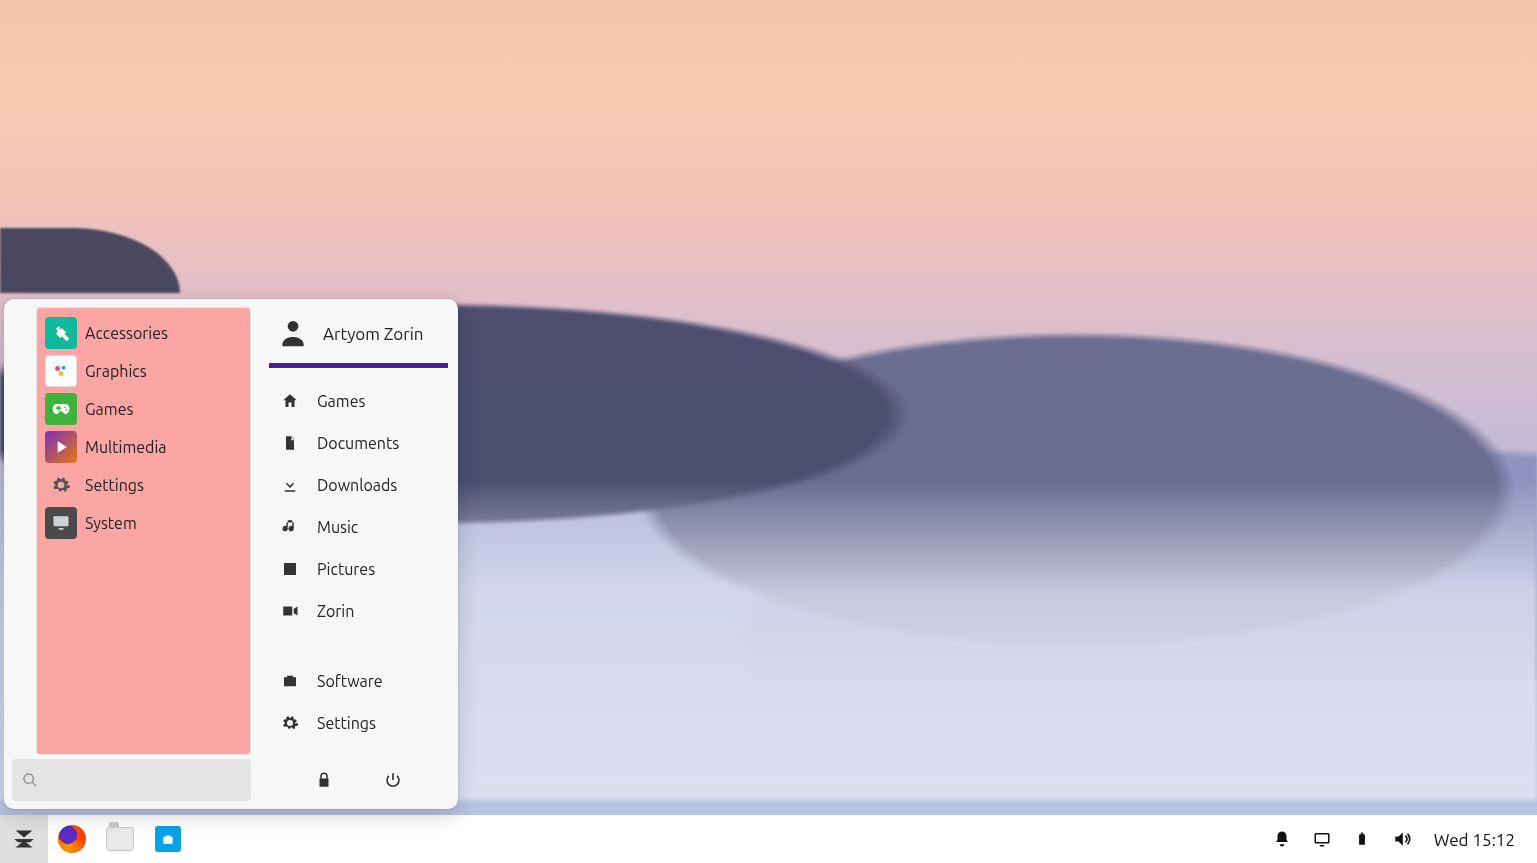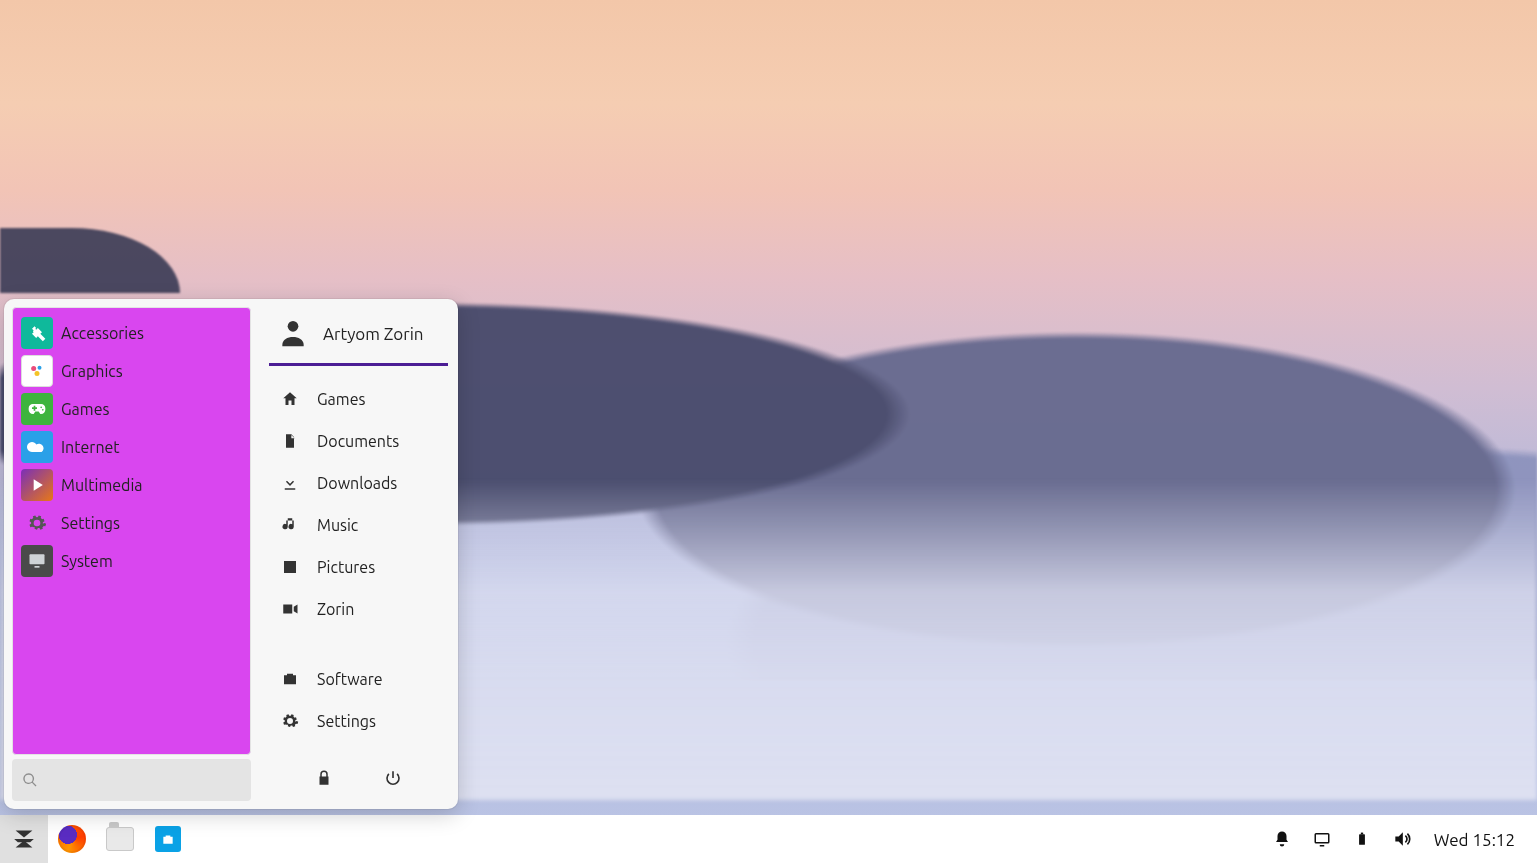--- a/index.html
+++ b/index.html
@@ -70,22 +70,22 @@
     border-radius:10px;
     box-shadow:0 6px 22px rgba(0,0,0,.18), 0 0 0 1px rgba(0,0,0,.05);
     z-index:10;
     display:flex; flex-direction:row;
     overflow:hidden;
   }
   .sm-left {
     width:255px; padding:8px; display:flex; flex-direction:column; gap:4px;
   }
   .sm-left-panel {
-    flex:1; background:#d946ef; border:1px solid #e3e3e3; border-radius:4px;
-    padding:6px 4px; overflow-y:auto;
+    flex:1; background:#fca5a5; border:1px solid #e3e3e3; border-radius:4px;
+    padding:6px 4px; overflow-y:auto;margin-left:24px;
   }
   .cat-item {
     display:flex; align-items:center; gap:8px; height:38px; padding:0 4px;
     border-radius:4px; cursor:pointer; font-size:16px; color:#222;
   }
 
   .search-wrap {
     height:42px; background:#e4e4e4; border-radius:4px;
     display:flex; align-items:center; padding:0 10px; gap:8px;
   }
@@ -93,21 +93,21 @@
   .search-input {
     border:none; outline:none; background:transparent; font-size:16px; width:100%;
     color:#222;
   }
 
   .sm-right {
     flex:1; padding:14px 10px 8px 10px; display:flex; flex-direction:column;
   }
   .user-row {
     display:flex; align-items:center; gap:14px; padding:4px 8px 14px 8px;
-    border-bottom:3px solid #4c1d95; cursor:pointer;
+    border-bottom:5px solid #4c1d95; cursor:pointer;
   }
   .user-name { font-size:17px; color:#222; }
 
   .places { padding:12px 0; display:flex; flex-direction:column; }
   .place-item {
     display:flex; align-items:center; gap:16px; height:42px; padding:0 10px;
     font-size:16px; color:#222; cursor:pointer; border-radius:4px;
   }
   .place-icon { width:22px; display:flex; justify-content:center; color:#333; }
 
@@ -174,28 +174,20 @@
 
       <div class="cat-item">
         <span class="tile" style="background:#3eb43e">
           <svg viewBox="0 0 24 24" fill="#fff">
               <path d="M7 6h10a5 5 0 0 1 5 5v2a5 5 0 0 1-5 5h-1l-2-3h-4l-2 3H7a5 5 0 0 1-5-5v-2a5 5 0 0 1 5-5zm-1 4v2h2v2h2v-2h2v-2h-2V8H8v2H6zm11-1a1 1 0 1 0 0 2 1 1 0 0 0 0-2zm2 3a1 1 0 1 0 0 2 1 1 0 0 0 0-2z"></path>
             </svg>
         </span>
         <span>Games</span>
       </div>
 
-      <div class="cat-item">
-        <span class="tile" style="background:#2aa0e8">
-          <svg viewBox="0 0 24 24" fill="#fff">
-              <path d="M6 18a6 6 0 1 1 5.2-9A4.5 4.5 0 1 1 17.5 18H6z"></path>
-            </svg>
-        </span>
-        <span>Internet</span>
-      </div>
 
       <div class="cat-item">
         <span class="tile" style="background:linear-gradient(135deg,#7a2fb8,#e77817)">
           <svg viewBox="0 0 24 24" fill="#fff">
               <path d="M8 5v14l11-7z"></path>
             </svg>
         </span>
         <span>Multimedia</span>
       </div>
 

